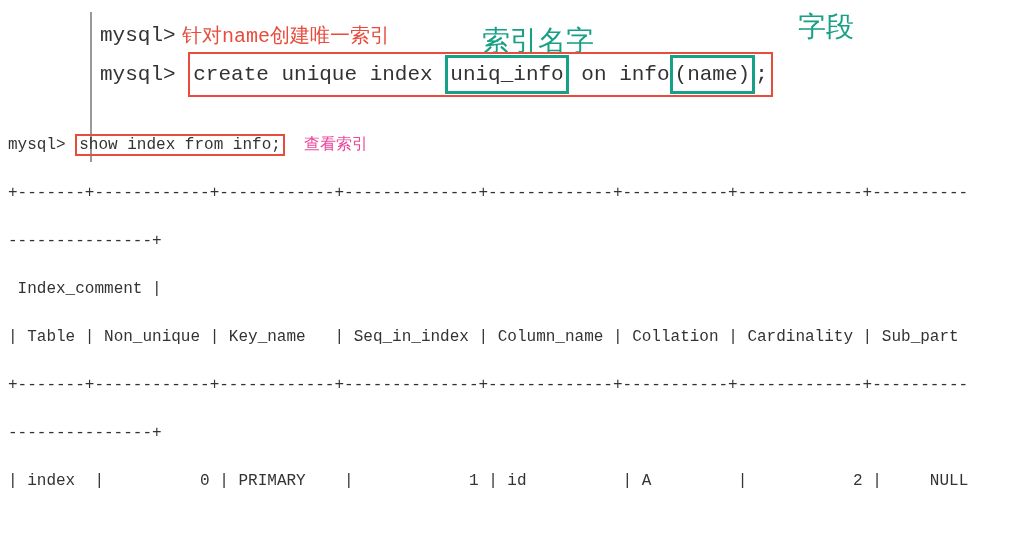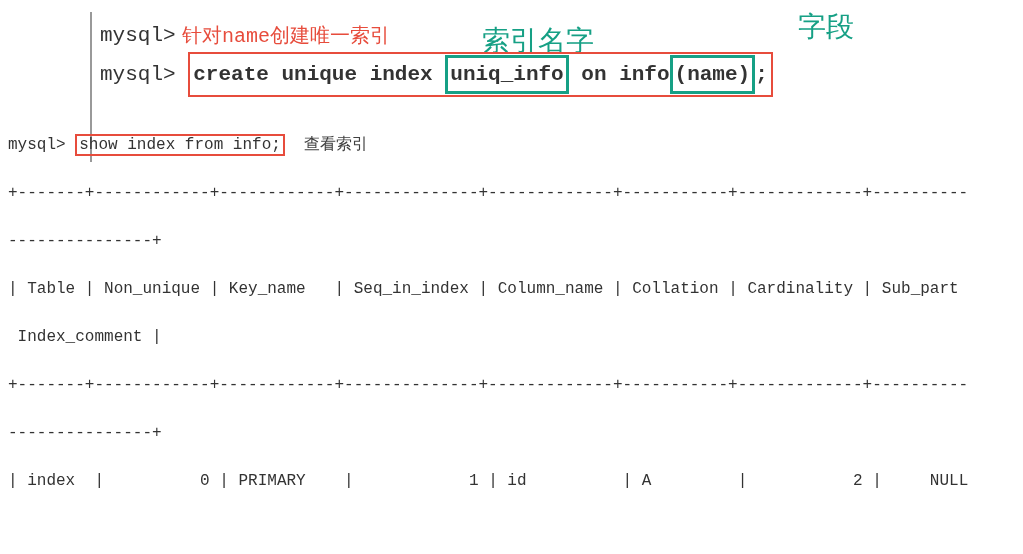--- a/index.html
+++ b/index.html
@@ -36,21 +36,20 @@
       left: 90px;
       top: 12px;
       width: 2px;
       height: 150px;
       background: #999;
     }
     .red-box {
       border: 2px solid #e74c3c;
       padding: 1px 3px;
       display: inline-block;
-      font-weight: bold;
     }
     .teal-box {
       border: 3px solid #16a085;
       padding: 1px 2px;
       display: inline-block;
     }
     .bottom-section {
       padding: 12px 0 0 8px;
       font-size: 16px;
       line-height: 1.5;
@@ -82,25 +81,25 @@
     <span class="prompt">mysql&gt;</span>
     <span class="red-box">
       <span>create unique index</span>
       <span class="teal-box">uniq_info</span>
       <span>on info</span><span class="teal-box">(name)</span><span>;</span>
     </span>
   </div>
 </div>
 
 <div class="bottom-section">
-<div class="row"><span>mysql&gt;</span> <span class="small-red-box">show index from info;</span>  <span style="color:#404040">查看索引</span></div>
+<div class="row"><span>mysql&gt;</span> <span class="small-red-box">show index from info;</span>  <span style="color:#ec4899">查看索引</span></div>
 <div class="dashes">+-------+------------+------------+--------------+-------------+-----------+-------------+----------</div>
 <div class="dashes">---------------+</div>
+<div> <span>Index_comment</span> |</div>
 <div>| <span>Table</span> | <span>Non_unique</span> | <span>Key_name</span>   | <span>Seq_in_index</span> | <span>Column_name</span> | <span>Collation</span> | <span>Cardinality</span> | <span>Sub_part</span></div>
-<div> <span>Index_comment</span> |</div>
 <div class="dashes">+-------+------------+------------+--------------+-------------+-----------+-------------+----------</div>
 <div class="dashes">---------------+</div>
 <div>| <span>index</span>  |          <span>0</span> | <span>PRIMARY</span>    |            <span>1</span> | <span>id</span>          | <span>A</span>         |           <span>2</span> |     <span>NULL</span></div>
 
 
 
 
 
 
 

